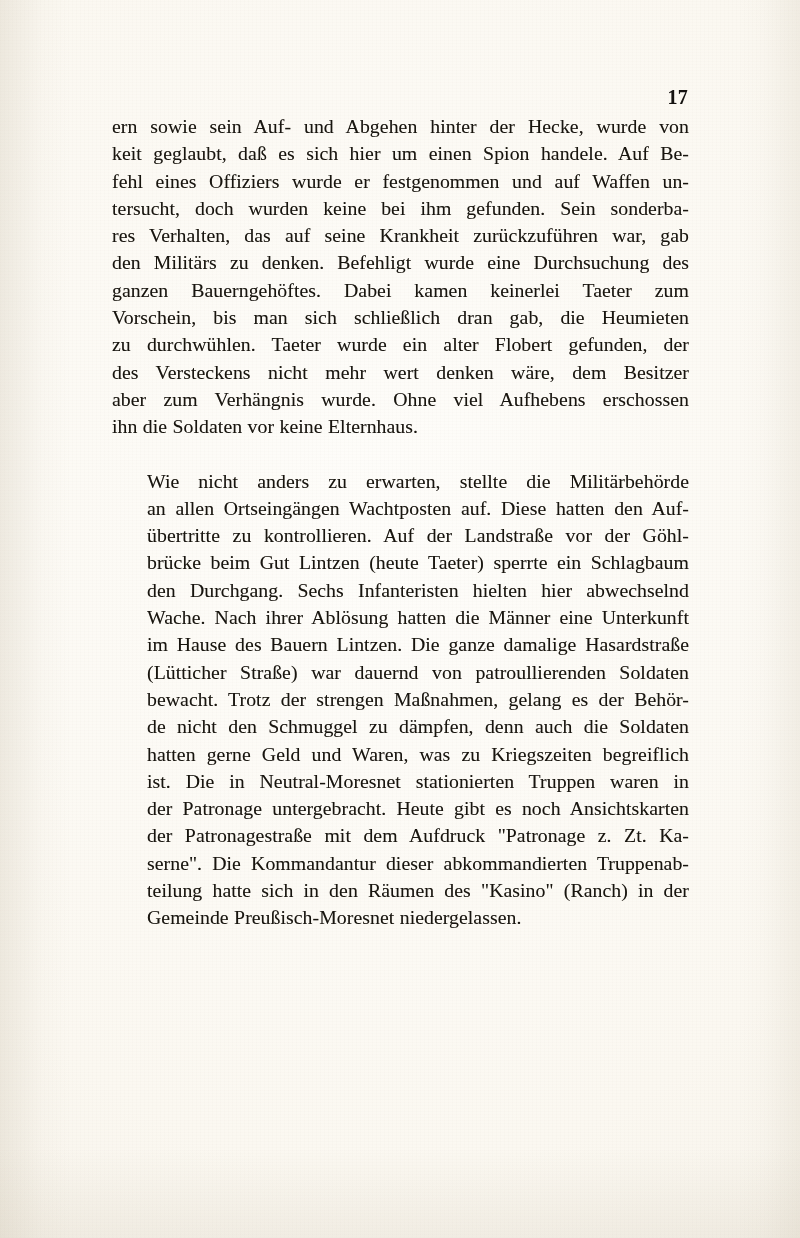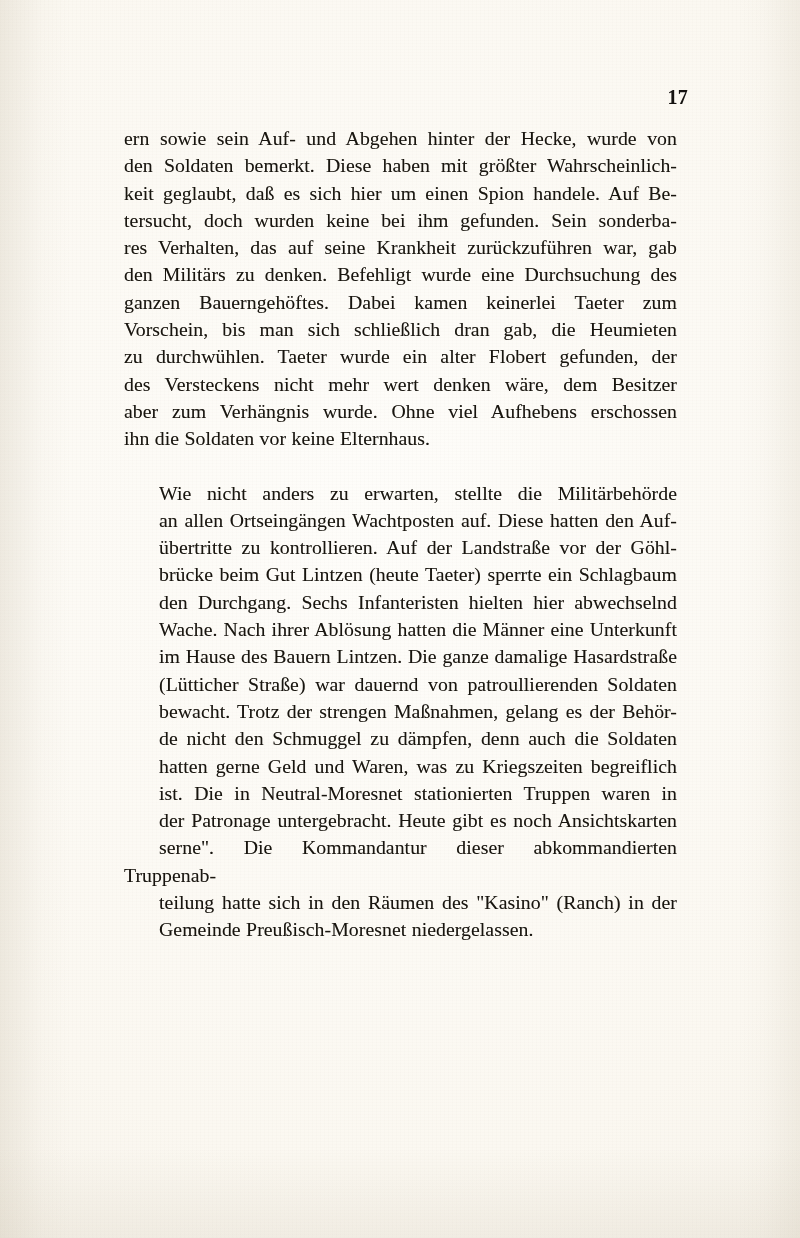--- a/index.html
+++ b/index.html
@@ -100,21 +100,21 @@
   }
 
   
   .body-block {
     position: absolute;
     top: 113px;
     left: 112px;
     width: 577px;
   }
   .para {
-    margin: 12px;
+    margin: 0;
     font-size: 19.8px;
     line-height: 27.3px;
     text-align: justify;
     text-align-last: left;
     color: #18150f;
     letter-spacing: 0.05px;
     word-spacing: 0.4px;
     text-rendering: optimizeLegibility;
   }
   .para + .para {
@@ -160,22 +160,22 @@
 
   <div class="edge-shade-left"></div>
   <div class="edge-shade-right"></div>
   <div class="edge-shade-bottom"></div>
 
   <div class="folio">17</div>
 
   <div class="body-block">
       <p class="para">
         <span class="ln">ern sowie sein Auf- und Abgehen hinter der Hecke, wurde von</span>
-        <span class="ln">den Soldaten bemerkt. Diese haben mit größter Wahrscheinlich-</span>
         <span class="ln">keit geglaubt, daß es sich hier um einen Spion handele. Auf Be-</span>
+        <span class="ln">fehl eines Offiziers wurde er festgenommen und auf Waffen un-</span>
         <span class="ln">tersucht, doch wurden keine bei ihm gefunden. Sein sonderba-</span>
         <span class="ln">res Verhalten, das auf seine Krankheit zurückzuführen war, gab</span>
         <span class="ln">den Militärs zu denken. Befehligt wurde eine Durchsuchung des</span>
         <span class="ln">ganzen Bauerngehöftes. Dabei kamen keinerlei Taeter zum</span>
         <span class="ln">Vorschein, bis man sich schließlich dran gab, die Heumieten</span>
         <span class="ln">zu durchwühlen. Taeter wurde ein alter Flobert gefunden, der</span>
         <span class="ln">des Versteckens nicht mehr wert denken wäre, dem Besitzer</span>
         <span class="ln">aber zum Verhängnis wurde. Ohne viel Aufhebens erschossen</span>
         <span class="ln last">ihn die Soldaten vor keine Elternhaus.</span>
       </p>
@@ -186,19 +186,20 @@
         <span class="ln">brücke beim Gut Lintzen (heute Taeter) sperrte ein Schlagbaum</span>
         <span class="ln">den Durchgang. Sechs Infanteristen hielten hier abwechselnd</span>
         <span class="ln">Wache. Nach ihrer Ablösung hatten die Männer eine Unterkunft</span>
         <span class="ln">im Hause des Bauern Lintzen. Die ganze damalige Hasardstraße</span>
         <span class="ln">(Lütticher Straße) war dauernd von patroullierenden Soldaten</span>
         <span class="ln">bewacht. Trotz der strengen Maßnahmen, gelang es der Behör-</span>
         <span class="ln">de nicht den Schmuggel zu dämpfen, denn auch die Soldaten</span>
         <span class="ln">hatten gerne Geld und Waren, was zu Kriegszeiten begreiflich</span>
         <span class="ln">ist. Die in Neutral-Moresnet stationierten Truppen waren in</span>
         <span class="ln">der Patronage untergebracht. Heute gibt es noch Ansichtskarten</span>
+        <span class="ln">der Patronagestraße mit dem Aufdruck "Patronage z. Zt. Ka-</span>
         <span class="ln">serne". Die Kommandantur dieser abkommandierten Truppenab-</span>
         <span class="ln">teilung hatte sich in den Räumen des "Kasino" (Ranch) in der</span>
         <span class="ln last">Gemeinde Preußisch-Moresnet niedergelassen.</span>
       </p>
     </div>
 
 </div>
 
 </body></html>

